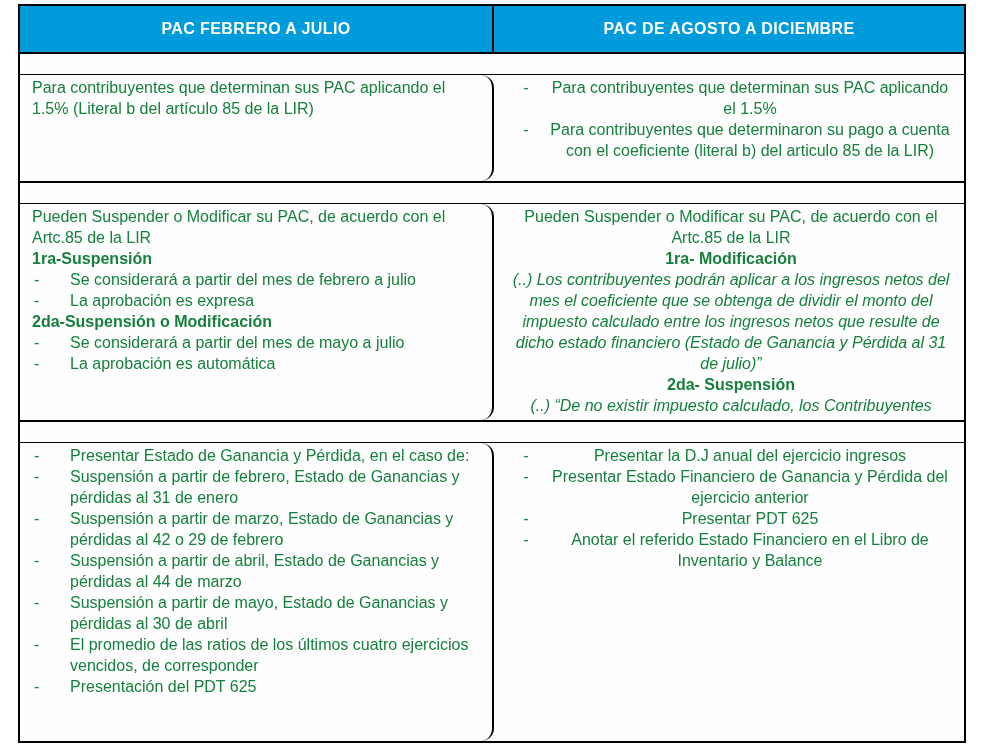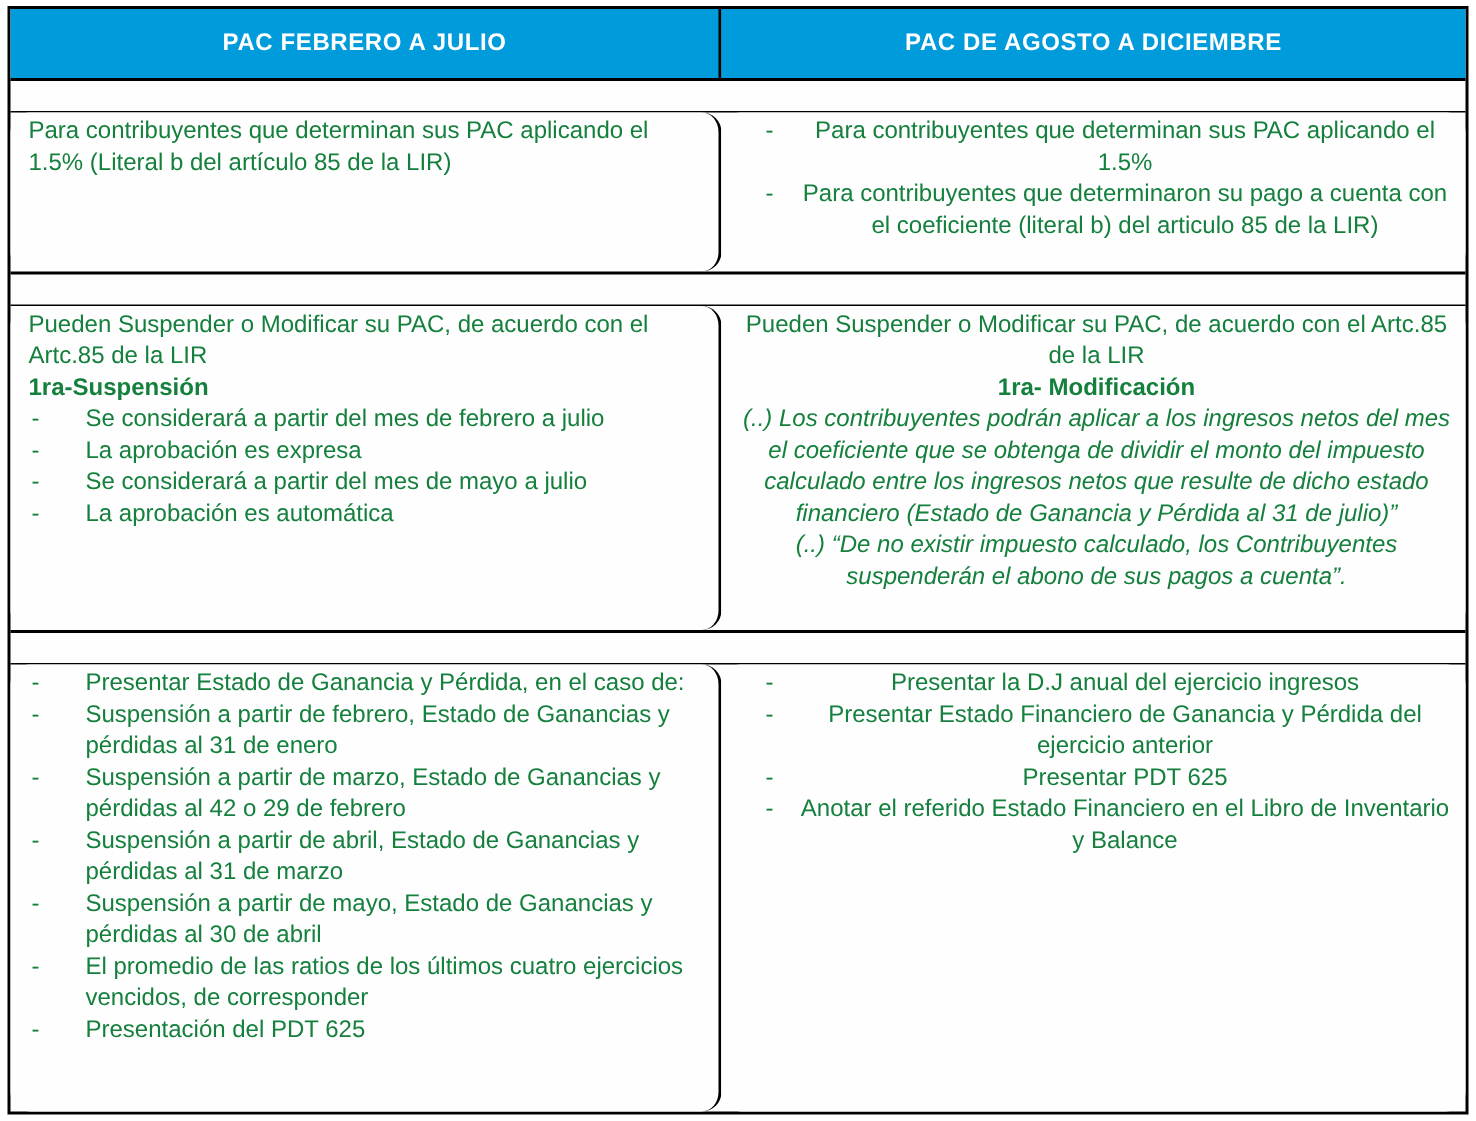--- a/index.html
+++ b/index.html
@@ -1,18 +1,18 @@
 <!DOCTYPE html>
 <html><head>
 <meta charset="utf-8">
 <style>
   html,body{margin:0;padding:0;background:#ffffff;}
   .page{
     width:984px;height:747px;box-sizing:border-box;
-    padding:4px 5px;background:#ffffff;
+    padding:4px 18px;background:#ffffff;
     font-family:"Liberation Sans","DejaVu Sans",sans-serif;
   }
   .tbl{
     width:100%;height:100%;box-sizing:border-box;
     border:2px solid #000;display:flex;flex-direction:column;
     background:#fefefe;
   }
   .row{display:flex;flex:none;min-height:0;}
   .cell{box-sizing:border-box;min-width:0;overflow:hidden;}
   .cl{flex:0 0 474px;border-right:2px solid #000;}
@@ -83,33 +83,35 @@
         <div class="para">Pueden Suspender o Modificar su PAC, de acuerdo con el Artc.85 de la LIR</div>
         <div class="para bold">1ra-Suspensión</div>
         <div class="bullet">
           <span class="dash">-</span>
           <span class="txt">Se considerará a partir del mes de febrero a julio</span>
         </div>
         <div class="bullet">
           <span class="dash">-</span>
           <span class="txt">La aprobación es expresa</span>
         </div>
+        <div class="para bold">2da-Suspensión o Modificación</div>
         <div class="bullet">
           <span class="dash">-</span>
           <span class="txt">Se considerará a partir del mes de mayo a julio</span>
         </div>
         <div class="bullet">
           <span class="dash">-</span>
           <span class="txt">La aprobación es automática</span>
         </div>
       </div>
       <div class="cell cr content">
         <div class="para">Pueden Suspender o Modificar su PAC, de acuerdo con el Artc.85 de la LIR</div>
         <div class="para bold">1ra- Modificación</div>
         <div class="para quote">(..) Los contribuyentes podrán aplicar a los ingresos netos del mes el coeficiente que se obtenga de dividir el monto del impuesto calculado entre los ingresos netos que resulte de dicho estado financiero (Estado de Ganancia y Pérdida al 31 de julio)”</div>
+        <div class="para bold">2da- Suspensión</div>
         <div class="para quote">(..) “De no existir impuesto calculado, los Contribuyentes suspenderán el abono de sus pagos a cuenta”.</div>
       </div>
     </div>
 
     <div class="row r-sec">
       <div class="cell cl sec">Requisitos</div>
       <div class="cell cr sec">Requisitos</div>
     </div>
 
     <div class="row r3">
@@ -121,21 +123,21 @@
         <div class="bullet">
           <span class="dash">-</span>
           <span class="txt">Suspensión a partir de febrero, Estado de Ganancias y pérdidas al 31 de enero</span>
         </div>
         <div class="bullet">
           <span class="dash">-</span>
           <span class="txt">Suspensión a partir de marzo, Estado de Ganancias y pérdidas al 42 o 29 de febrero</span>
         </div>
         <div class="bullet">
           <span class="dash">-</span>
-          <span class="txt">Suspensión a partir de abril, Estado de Ganancias y pérdidas al 31 de marzo</span>
+          <span class="txt">Suspensión a partir de abril, Estado de Ganancias y pérdidas al 44 de marzo</span>
         </div>
         <div class="bullet">
           <span class="dash">-</span>
           <span class="txt">Suspensión a partir de mayo, Estado de Ganancias y pérdidas al 30 de abril</span>
         </div>
         <div class="bullet">
           <span class="dash">-</span>
           <span class="txt">El promedio de las ratios de los últimos cuatro ejercicios vencidos, de corresponder</span>
         </div>
         <div class="bullet">

